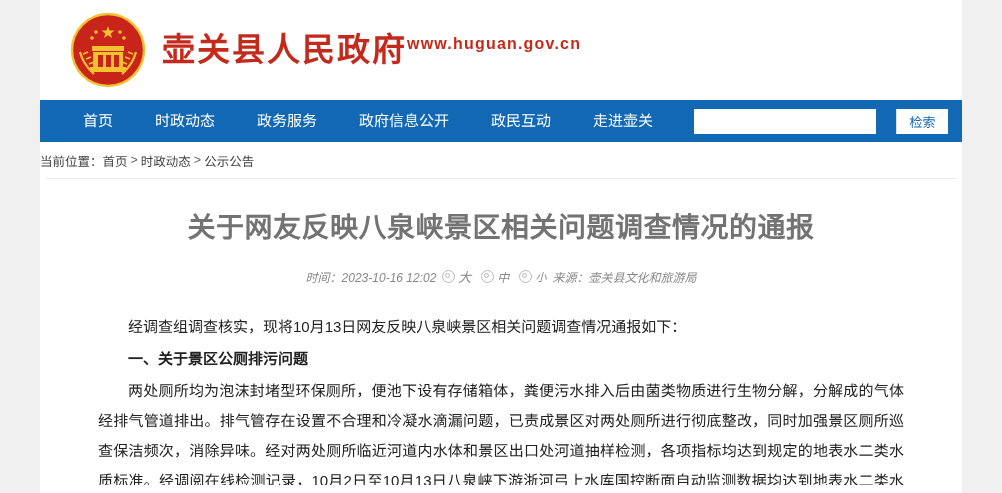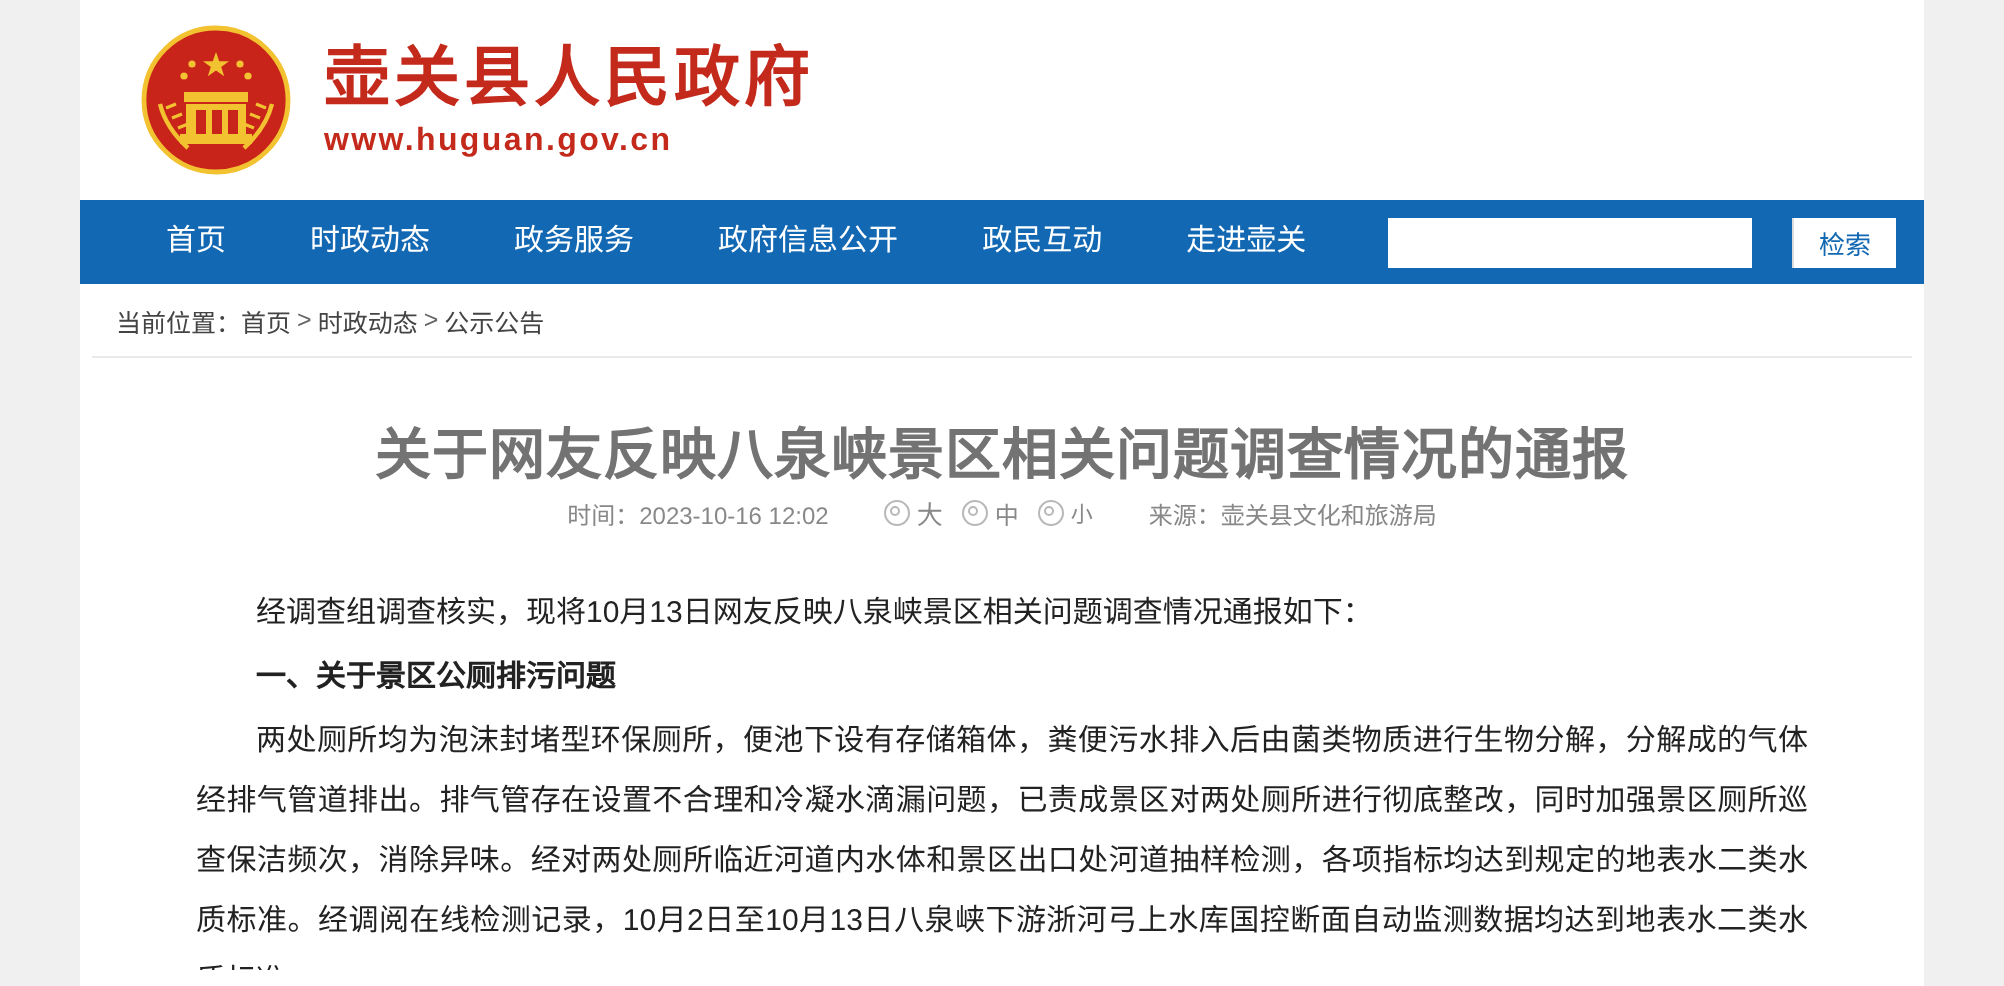--- a/index.html
+++ b/index.html
@@ -56,21 +56,20 @@
     width: 76px;
     height: 76px;
     flex: 0 0 76px;
     position: relative;
   }
   .emblem svg { display: block; }
 
   .brand {
     margin-left: 16px;
     display: flex;
-    flex-direction: column;
     justify-content: center;
   }
   .brand-title {
     font-family: "DejaVu Sans", "Liberation Sans", sans-serif;
     font-size: 33px;
     font-weight: bold;
     color: #c42a1c;
     letter-spacing: 2px;
     line-height: 1.15;
   }
@@ -136,21 +135,21 @@
     padding: 0 8px;
   }
 
   
   .breadcrumb {
     height: 36px;
     display: flex;
     align-items: center;
     font-size: 12.5px;
     color: #444;
-    padding-left: 18px;
+    padding-left: 0;
     background: #ffffff;
   }
   .breadcrumb .sep { margin: 0 3px; color: #666; }
   .breadcrumb a {
     color: #444;
     text-decoration: none;
     cursor: pointer;
   }
 
   
@@ -166,26 +165,28 @@
   .article-title {
     text-align: center;
     font-family: "DejaVu Sans", "Liberation Sans", sans-serif;
     font-size: 28px;
     font-weight: bold;
     color: #737373;
     line-height: 1.35;
     letter-spacing: 0.5px;
   }
   .article-meta {
+    margin-top: 20px;
     display: flex;
     align-items: center;
     justify-content: center;
     font-size: 12px;
     color: #888;
-    gap: 28px;
+    gap: 6px;
+    font-style: italic;
   }
   .meta-time, .meta-source { white-space: nowrap; }
   .font-sizes {
     display: flex;
     align-items: center;
     gap: 10px;
   }
   .font-size-opt {
     display: inline-flex;
     align-items: center;

